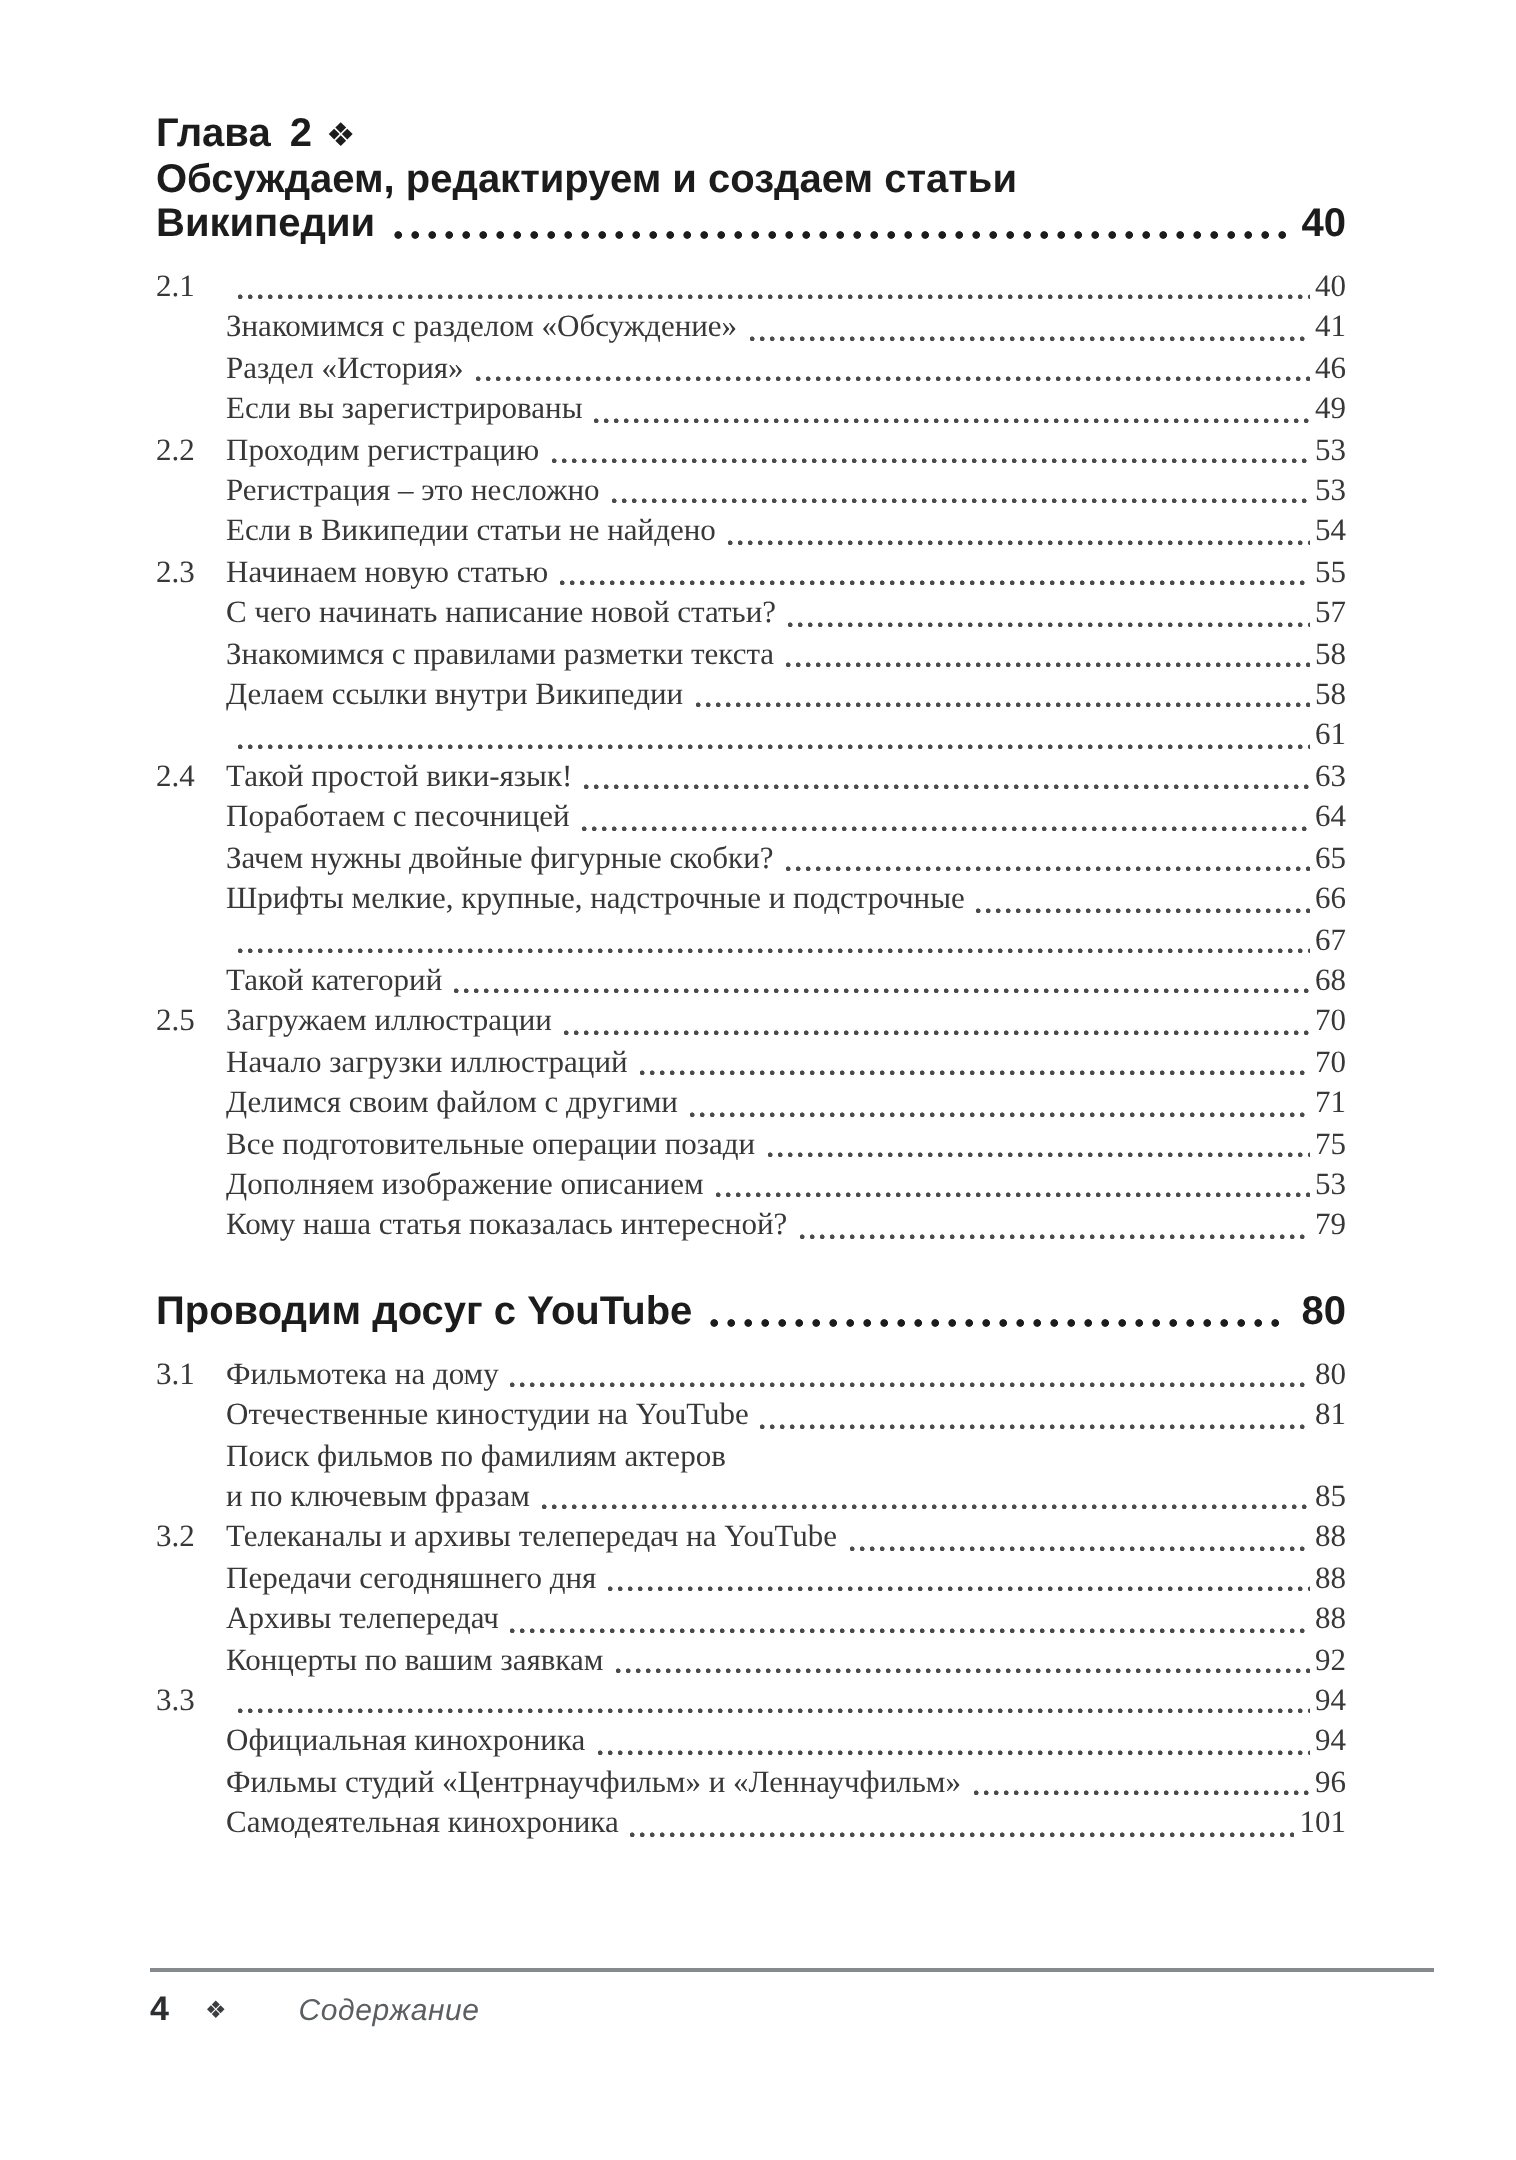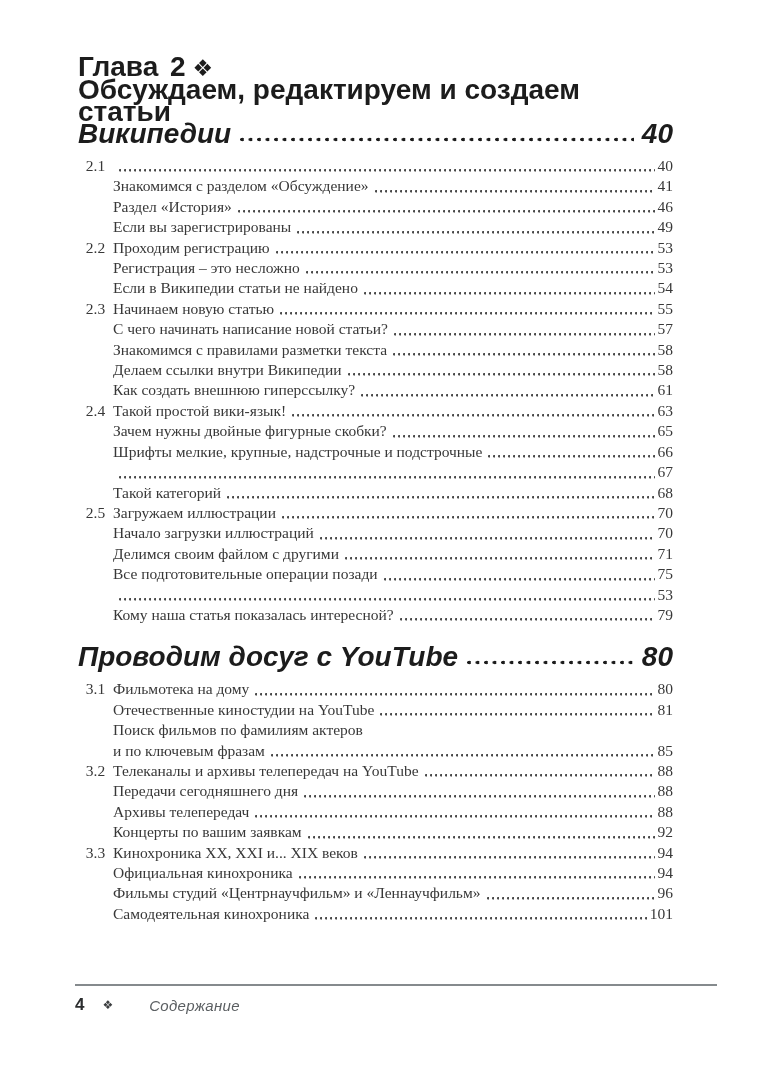--- a/index.html
+++ b/index.html
@@ -15,31 +15,31 @@
   .content{
     position:absolute;
     left:78px;top:56px;
     width:595px;
   }
   
   .chap-head{
     font-family:"Liberation Sans", sans-serif;
     font-weight:bold;
     color:var(--heading,#1c1c1c);
-    font-size:28px;
+    font-size:20px;
     line-height:22px;
   }
   .kicker{word-spacing:4px;}
   .diamond{
     font-family:"DejaVu Sans", sans-serif;
     margin-left:7px;
     font-size:0.82em;
   }
   .chap-line1:empty{display:none;}
-  .chap-line-last{display:flex;align-items:flex-end;font-style:italic;}
+  .chap-line-last{display:flex;align-items:flex-end;}
   .leader{
     flex:1 1 auto;
     align-self:flex-end;
     height:5px;
     background-repeat:repeat-x;
     background-position:0 100%;
   }
   .chap-line-last .leader{
     margin:0 8px 3px 9px;
     background-image:radial-gradient(circle at 2.1px 2.5px, var(--heading,#1c1c1c) 1.7px, rgba(0,0,0,0) 2.1px);
@@ -48,21 +48,21 @@
   
   .entries{
     list-style:none;
     margin:11px 0 0 0;
     padding:0;
     font-size:15.5px;
     line-height:20.4px;
     color:var(--text,#383838);
   }
   .entry{display:flex;align-items:baseline;}
-  .num{flex:0 0 35px;text-align:center;}
+  .num{flex:0 0 35px;}
   .etitle{flex:0 0 auto;white-space:nowrap;}
   .entry .leader{
     height:3px;
     margin:0 3px 4px 6px;
     background-image:radial-gradient(circle at 1.1px 1.4px, var(--dots,#4a4a4a) 1.02px, rgba(0,0,0,0) 1.35px);
     background-size:5px 3px;
   }
   .epage{flex:0 0 auto;}
   .chapter + .chapter{margin-top:21px;}
   
@@ -175,32 +175,37 @@
     <span class="epage">58</span>
   </li>
         <li class="entry">
     <span class="num"></span>
     <span class="etitle">Делаем ссылки внутри Википедии</span>
     <span class="leader"></span>
     <span class="epage">58</span>
   </li>
         <li class="entry">
     <span class="num"></span>
-    <span class="etitle">Как создать внешнюю гиперссылку?</span>
     <span class="leader"></span>
     <span class="epage">61</span>
   </li>
         <li class="entry">
     <span class="num">2.4</span>
     <span class="etitle">Такой простой вики-язык!</span>
     <span class="leader"></span>
     <span class="epage">63</span>
   </li>
         <li class="entry">
     <span class="num"></span>
+    <span class="etitle">Поработаем с песочницей</span>
+    <span class="leader"></span>
+    <span class="epage">64</span>
+  </li>
+        <li class="entry">
+    <span class="num"></span>
     <span class="etitle">Зачем нужны двойные фигурные скобки?</span>
     <span class="leader"></span>
     <span class="epage">65</span>
   </li>
         <li class="entry">
     <span class="num"></span>
     <span class="etitle">Шрифты мелкие, крупные, надстрочные и подстрочные</span>
     <span class="leader"></span>
     <span class="epage">66</span>
   </li>
@@ -234,20 +239,21 @@
     <span class="epage">71</span>
   </li>
         <li class="entry">
     <span class="num"></span>
     <span class="etitle">Все подготовительные операции позади</span>
     <span class="leader"></span>
     <span class="epage">75</span>
   </li>
         <li class="entry">
     <span class="num"></span>
+    <span class="etitle">Дополняем изображение описанием</span>
     <span class="leader"></span>
     <span class="epage">53</span>
   </li>
         <li class="entry">
     <span class="num"></span>
     <span class="etitle">Кому наша статья показалась интересной?</span>
     <span class="leader"></span>
     <span class="epage">79</span>
   </li>
       </ul>
@@ -305,21 +311,20 @@
     <span class="epage">88</span>
   </li>
         <li class="entry">
     <span class="num"></span>
     <span class="etitle">Концерты по вашим заявкам</span>
     <span class="leader"></span>
     <span class="epage">92</span>
   </li>
         <li class="entry">
     <span class="num">3.3</span>
-    <span class="etitle">Кинохроника XX, XXI и... XIX веков</span>
     <span class="leader"></span>
     <span class="epage">94</span>
   </li>
         <li class="entry">
     <span class="num"></span>
     <span class="etitle">Официальная кинохроника</span>
     <span class="leader"></span>
     <span class="epage">94</span>
   </li>
         <li class="entry">

